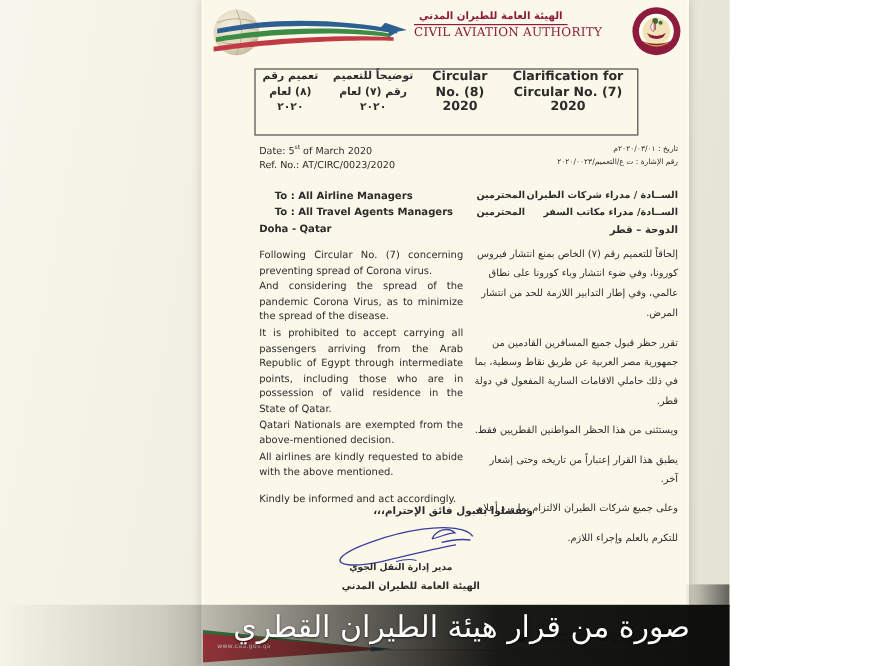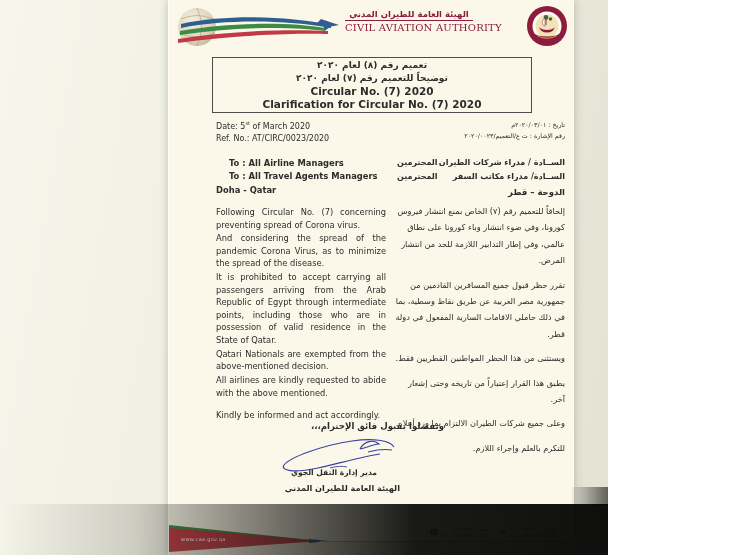--- a/index.html
+++ b/index.html
@@ -11,21 +11,21 @@
     box-shadow:0 0 8px rgba(90,88,66,.35);}
   
   .logo-art{position:absolute;left:6px;top:6px;}
   .caa-text{position:absolute;left:176px;top:9px;width:128px;text-align:center;color:#8d1b3d;}
   .caa-ar{font-size:8.5px;font-weight:bold;direction:rtl;white-space:nowrap;}
   .caa-en{font-size:10px;font-family:"DejaVu Serif",serif;border-top:1px solid #8d1b3d;
     margin-top:1px;padding-top:1px;letter-spacing:.2px;white-space:nowrap;}
   .emblem{position:absolute;left:357px;top:4px;}
   
   .title-box{position:absolute;left:43px;top:57px;width:318px;height:54px;border:1px solid #4d4d4d;
-    display:flex;flex-direction:column;justify-content:center;text-align:center;}
+    display:flex;flex-direction:row;justify-content:center;text-align:center;}
   .tb-ar{font-size:9px;font-weight:bold;direction:rtl;line-height:1.45;}
   .tb-en{font-size:10.5px;font-weight:bold;line-height:1.2;}
   
   .meta-en{position:absolute;left:47px;top:120px;font-size:8px;line-height:1.55;}
   .meta-en sup{font-size:5px;}
   .meta-ar{position:absolute;right:8px;top:119px;font-size:6.3px;line-height:1.8;direction:rtl;text-align:right;}
   
   .rcpt-en{position:absolute;left:60px;top:157px;font-size:8.4px;font-weight:bold;line-height:1.55;}
   .city-en{position:absolute;left:47px;top:185px;font-size:8.4px;font-weight:bold;}
   .rcpt-ar{position:absolute;left:228px;right:8px;top:156px;direction:rtl;font-size:8px;font-weight:bold;line-height:1.7;}
@@ -99,21 +99,21 @@
       <path d="M20,14 v7" stroke="#7a5c2e" stroke-width="1" fill="none"></path>
       <path d="M19,14 q-5,4 -1,8 l1,0 z" fill="#ffffff" stroke="#8d1b3d" stroke-width=".5"></path>
       <path d="M13,23.5 q8,5 16,0 l-2.5,3.5 q-5.5,3 -11,0 z" fill="#8d1b3d"></path>
       <path d="M4,28 Q21,37 38,28 L35.5,33.5 Q21,41.5 6.5,33.5 Z" fill="#8d1b3d"></path>
       <path d="M11,31.5 q10,5.5 20,0" stroke="#e0b43c" stroke-width=".9" fill="none"></path>
     </svg>
 
     <div class="title-box">
       <div class="tb-ar">تعميم رقم (٨) لعام ٢٠٢٠</div>
       <div class="tb-ar">توضيحاً للتعميم رقم (٧) لعام ٢٠٢٠</div>
-      <div class="tb-en">Circular No. (7) 2020</div>
+      <div class="tb-en">Circular No. (8) 2020</div>
       <div class="tb-en">Clarification for Circular No. (7) 2020</div>
     </div>
 
     <div class="meta-en">
       <div><span>Date: 5</span><sup>st</sup><span> of March 2020</span></div>
       <div>Ref. No.: AT/CIRC/0023/2020</div>
     </div>
 
     <div class="meta-ar">
       <div>تاريخ : ٢٠٢٠/٠٣/٠١م</div>
@@ -186,14 +186,15 @@
         <span class="lines">
           <span class="ar">فاكس : ٤٤٥٥٧٠٠٠</span>
           <span>Fax : +974 44557000</span>
         </span>
       </div>
     </div>
   </div>
 
   <div class="corner-shade"></div>
   <div class="caption-bar"></div>
+  <div class="caption-text">صورة من قرار هيئة الطيران القطري</div>
 
 </div>
 
 </body></html>

